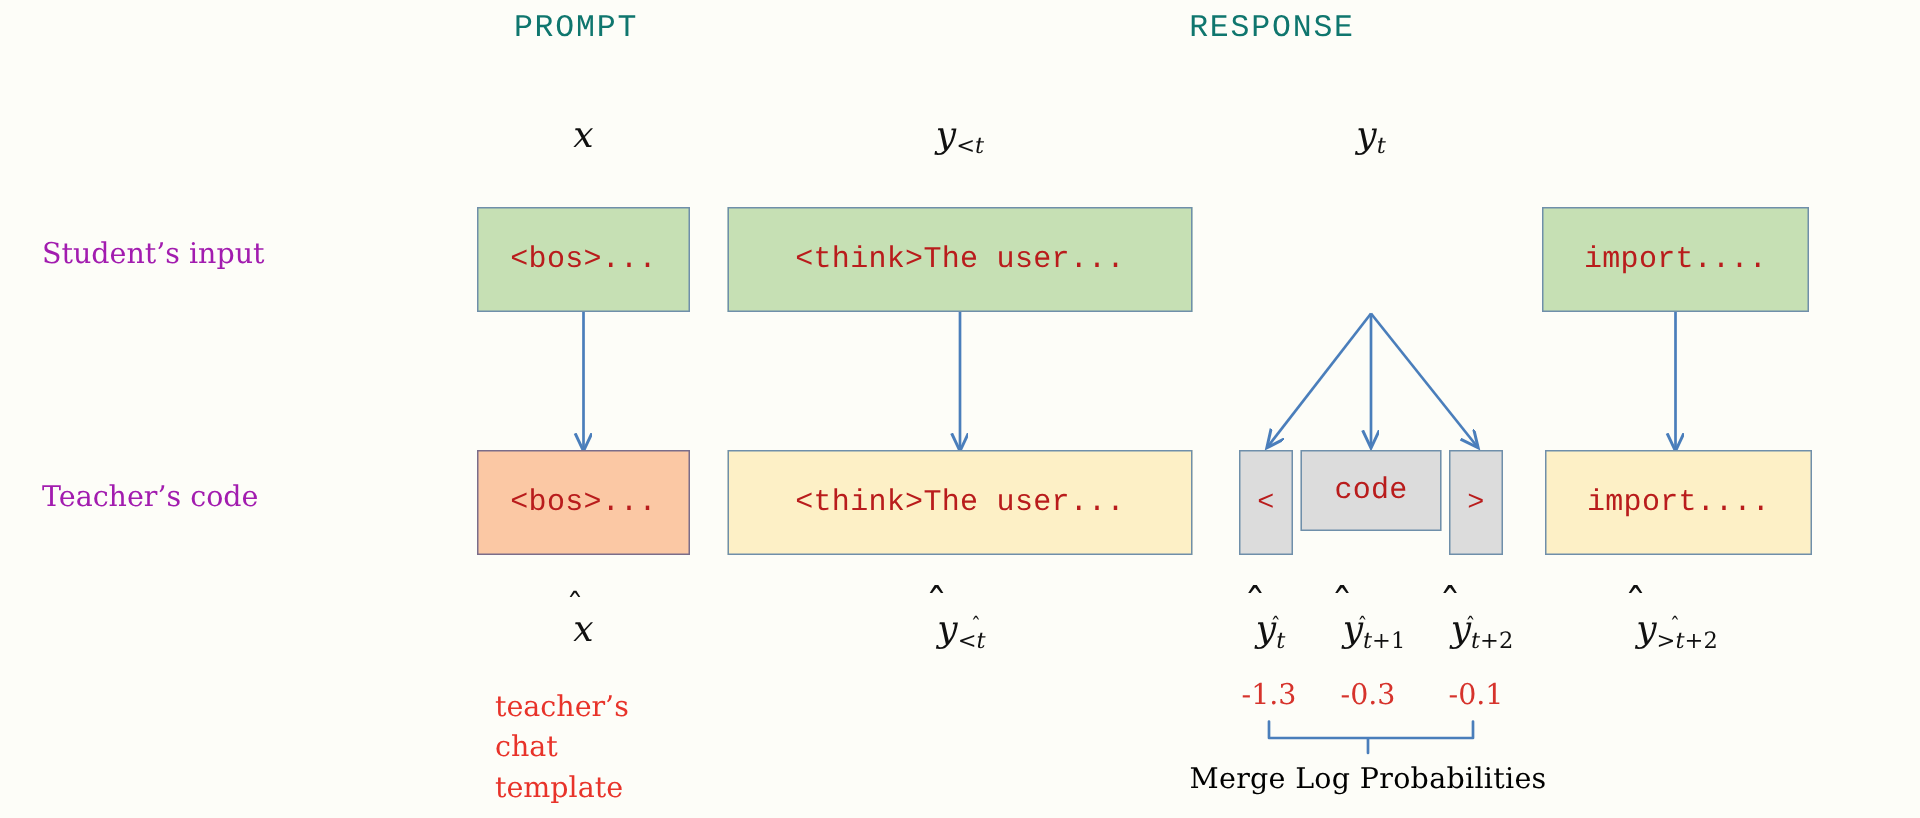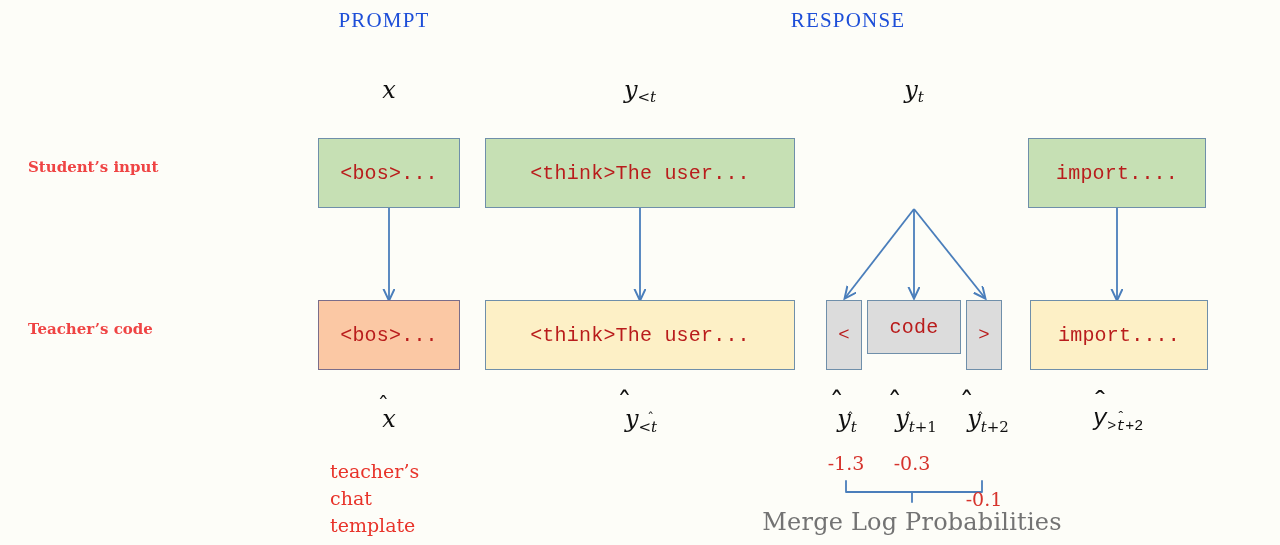--- a/index.html
+++ b/index.html
@@ -16,24 +16,24 @@
   }
   #stage {
     position: relative;
     width: 1280px;
     height: 545px;
   }
   .abs { position: absolute; }
 
   
   .section-header {
-    font-family: Liberation Serif, serif;
+    font-family: Liberation Mono, monospace;
     font-size: 21px;
     letter-spacing: 1.2px;
-    color: #1d4ed8;
+    color: #0f766e;
     text-align: center;
     white-space: nowrap;
   }
   .math-label {
     font-family: "DejaVu Serif", serif;
     font-style: italic;
     font-size: 24px;
     color: #101010;
     text-align: center;
     white-space: nowrap;
@@ -61,24 +61,23 @@
     font-style: normal;
     font-size: 0.95em;
     line-height: 1;
   }
   .hat.wide > .acc { font-size: 1.22em; top: -0.52em; }
   .hat.small > .acc { top: -0.40em; font-size: 0.9em; }
 
   
   .row-label {
     font-family: "DejaVu Serif", serif;
-    font-size: 15px;
-    color: #ef4444;
-    white-space: nowrap;
-    font-weight: bold;
+    font-size: 19px;
+    color: #a21caf;
+    white-space: nowrap;
   }
 
   
   .tok-box {
     box-sizing: border-box;
     border: 1.6px solid #5b7f9e;
     display: flex;
     align-items: center;
     justify-content: center;
     font-family: Liberation Mono, monospace;
@@ -111,22 +110,22 @@
   }
   .logprob {
     font-family: "DejaVu Serif", serif;
     font-size: 19px;
     color: #d6332c;
     text-align: center;
     white-space: nowrap;
   }
   .merge-caption {
     font-family: "DejaVu Serif", serif;
-    font-size: 24px;
-    color: #737373;
+    font-size: 19px;
+    color: #000000;
     text-align: center;
     white-space: nowrap;
     letter-spacing: 0.2px;
   }
 </style>
 </head>
 <body>
 
 <div id="stage">
 
@@ -198,29 +197,29 @@
   </div>
 
   <div class="abs math-label" style="left:872px; top:404px; width:88px;">
     <span class="hat wide"><span class="base">y</span><span class="acc">̂</span></span><span class="sub"><span class="hat small"><span class="base">t</span><span class="acc">̂</span></span><span class="op">+1</span></span>
   </div>
 
   <div class="abs math-label" style="left:944px; top:404px; width:88px;">
     <span class="hat wide"><span class="base">y</span><span class="acc">̂</span></span><span class="sub"><span class="hat small"><span class="base">t</span><span class="acc">̂</span></span><span class="op">+2</span></span>
   </div>
 
-  <div class="abs math-label" style="left:1058px; top:404px; width:120px;font-family:Liberation Mono, monospace;">
+  <div class="abs math-label" style="left:1058px; top:404px; width:120px;">
     <span class="hat wide"><span class="base">y</span><span class="acc">̂</span></span><span class="sub"><span class="op">&gt;</span><span class="hat small"><span class="base">t</span><span class="acc">̂</span></span><span class="op">+2</span></span>
   </div>
 
   <div class="abs red-note" style="left:330px; top:458px;">
     <div>teacher’s</div>
     <div>chat</div>
     <div>template</div>
   </div>
 
   <div class="abs logprob" style="left:812px; top:452px; width:68px;">-1.3</div>
   <div class="abs logprob" style="left:878px; top:452px; width:68px;">-0.3</div>
-  <div class="abs logprob" style="left:950px; top:452px; width:68px;margin-top:36px;">-0.1</div>
+  <div class="abs logprob" style="left:950px; top:452px; width:68px;">-0.1</div>
 
   <div class="abs merge-caption" style="left:762px; top:508px; width:300px;">Merge Log Probabilities</div>
 
 </div>
 
 </body></html>

